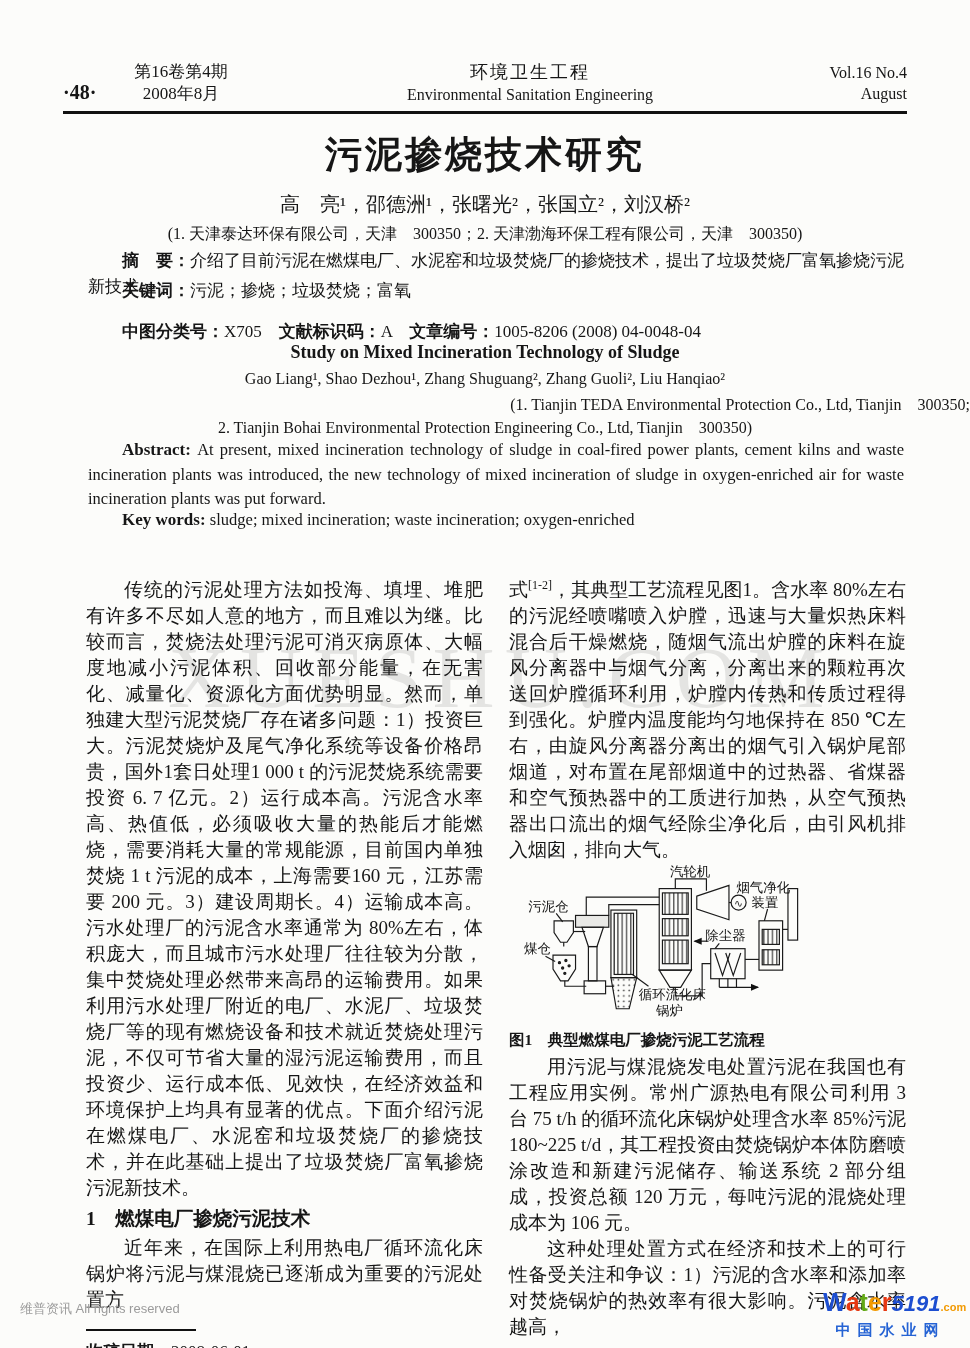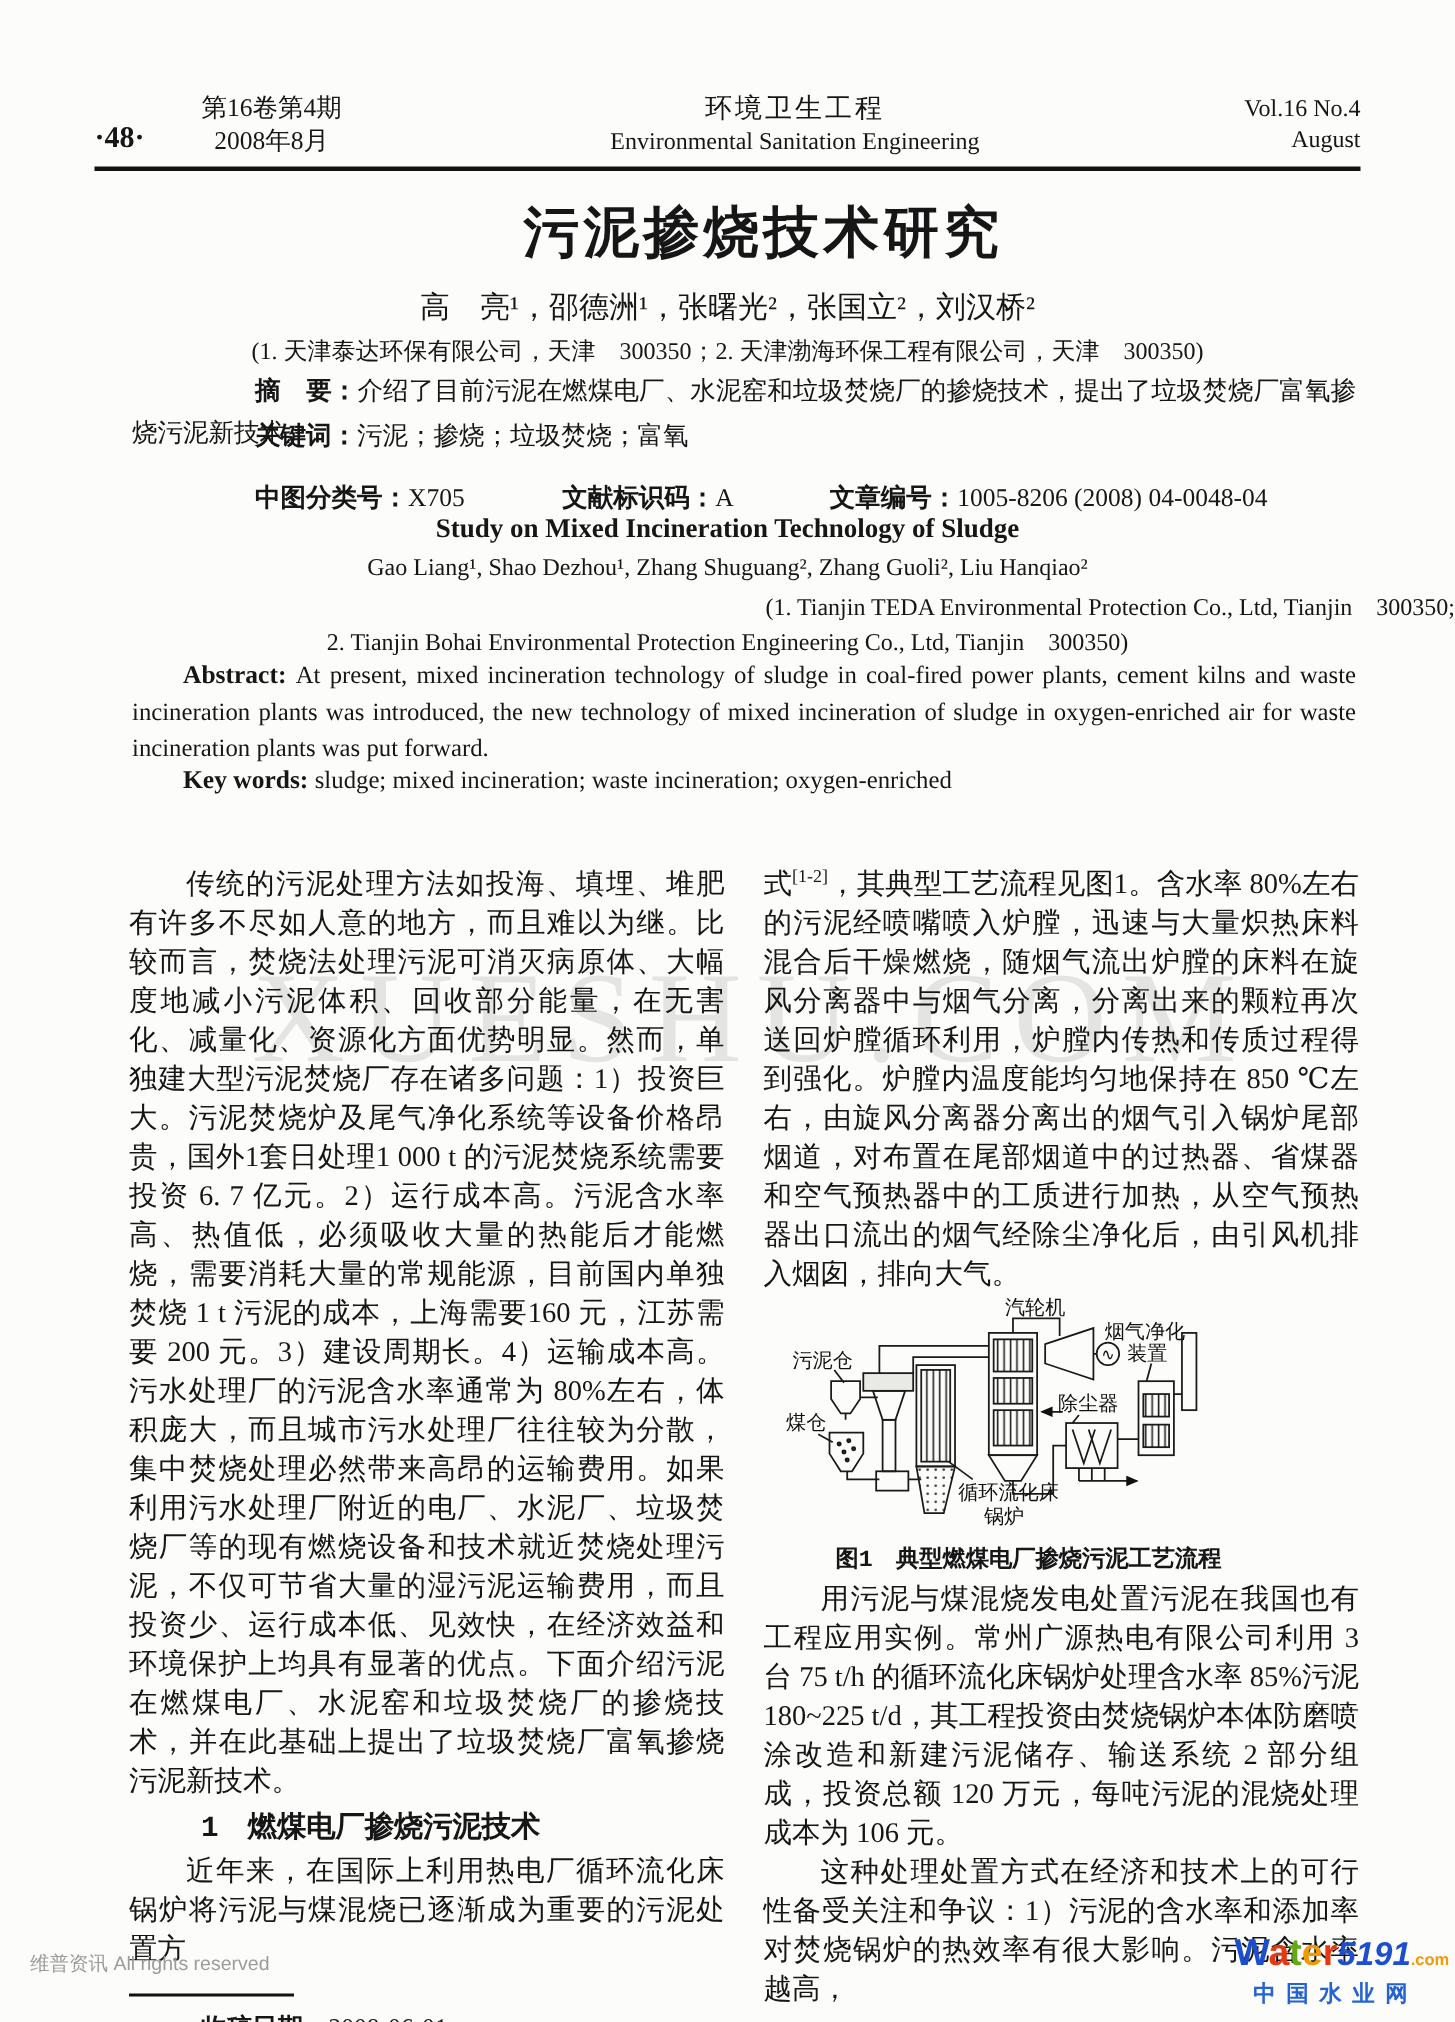--- a/index.html
+++ b/index.html
@@ -1,21 +1,21 @@
 <!DOCTYPE html>
 <html><head>
 <meta charset="utf-8">
 <style>
   html,body{margin:0;padding:0;background:#e8e8e8;}
   .page{
     position:relative; width:970px; height:1348px; margin:0 auto;
     background:#fcfcfa; color:#161616; overflow:hidden;
     font-family:"Liberation Serif","DejaVu Serif",serif;
   }
-  .hei{font-family:Liberation Mono, monospace;padding-left:48px;}
+  .hei{font-family:Liberation Serif, serif;}
   
   .watermark{
     position:absolute; left:168px; top:628px; z-index:0;
     font-size:86px; font-weight:normal; letter-spacing:10px;
     color:#aeaeae; opacity:.30; white-space:nowrap;
     font-family:"Liberation Serif",serif; pointer-events:none;
   }
   
   .jheader{position:absolute; top:60px; left:63px; right:63px; display:flex; z-index:1;}
   .h-left{display:flex; align-items:flex-end; width:250px;}

